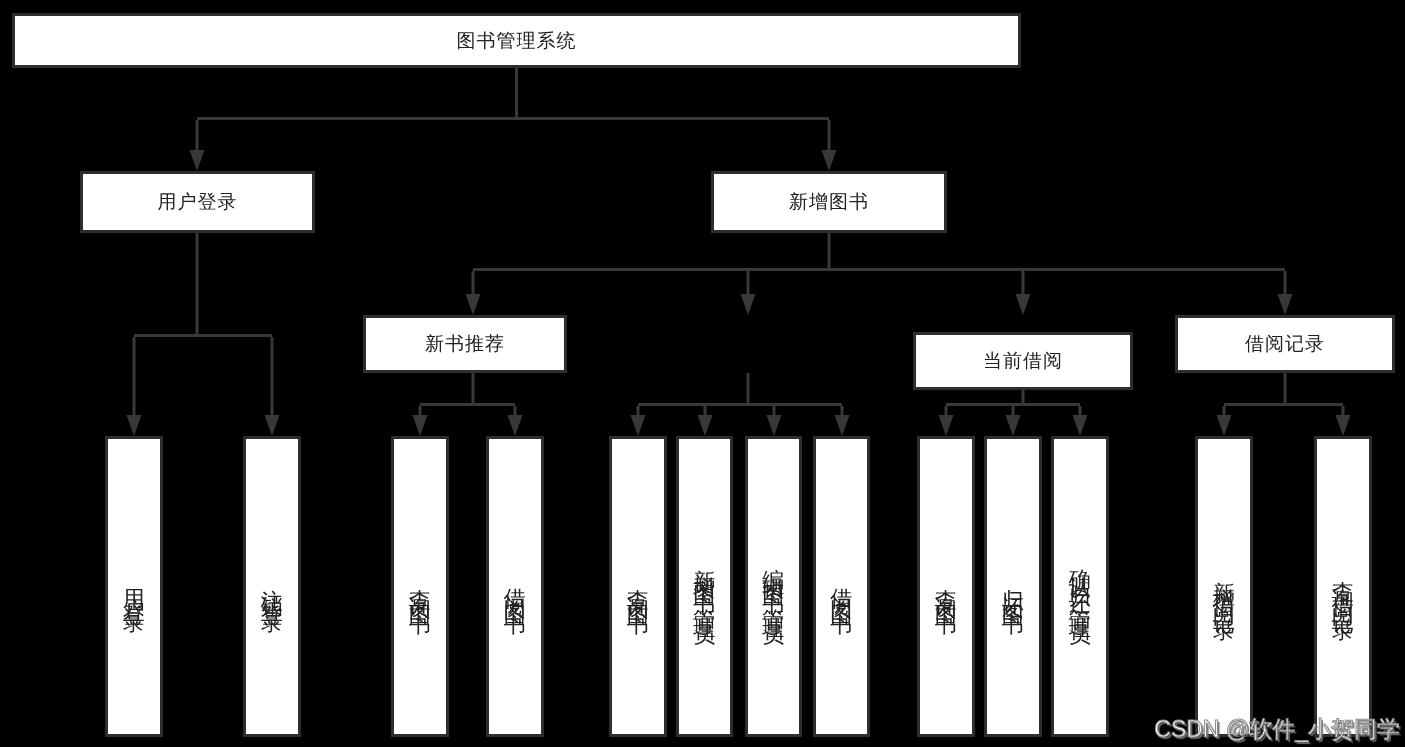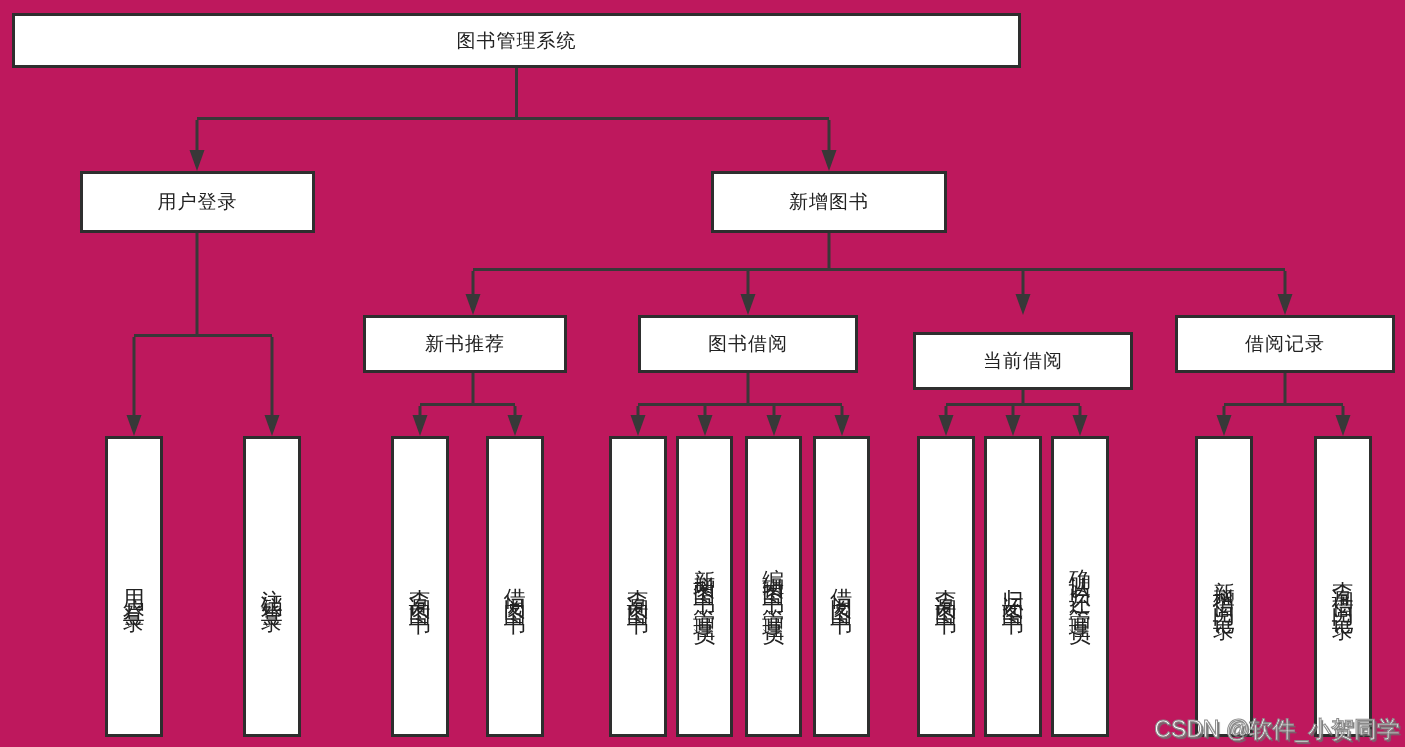--- a/index.html
+++ b/index.html
@@ -5,21 +5,21 @@
   html, body {
     margin: 0;
     padding: 0;
     background: #ffffff;
     font-family: "Liberation Sans", sans-serif;
   }
   .stage {
     position: relative;
     width: 1405px;
     height: 747px;
-    background: #be185d;
+    background: #000000;
     overflow: hidden;
   }
   .connectors {
     position: absolute;
     left: 0;
     top: 0;
     z-index: 0;
   }
   .node {
     position: absolute;
@@ -130,21 +130,20 @@
       <polygon points="1335.5,415 1350.5,415 1343,436"></polygon>
     </g>
   </svg>
 
   <div class="node h-node" style="left:12px; top:13px; width:1009px; height:55px;">图书管理系统</div>
 
   <div class="node h-node" style="left:80px; top:171px; width:235px; height:62px;">用户登录</div>
   <div class="node h-node" style="left:711px; top:171px; width:236px; height:62px;">新增图书</div>
 
   <div class="node h-node" style="left:363px; top:315px; width:204px; height:58px;">新书推荐</div>
-  <div class="node h-node" style="left:638px; top:315px; width:220px; height:58px;">图书借阅</div>
   <div class="node h-node" style="left:913px; top:315px; width:220px; height:58px;margin-top:17px;">当前借阅</div>
   <div class="node h-node" style="left:1175px; top:315px; width:220px; height:58px;">借阅记录</div>
 
   <div class="node v-node" style="left:105px; top:436px; width:58px; height:301px;">用户登录</div>
   <div class="node v-node" style="left:243px; top:436px; width:58px; height:301px;">注销登录</div>
 
   <div class="node v-node" style="left:391px; top:436px; width:58px; height:301px;">查询图书</div>
   <div class="node v-node" style="left:486px; top:436px; width:58px; height:301px;">借阅图书</div>
 
   <div class="node v-node" style="left:609px; top:436px; width:58px; height:301px;">查询图书</div>

